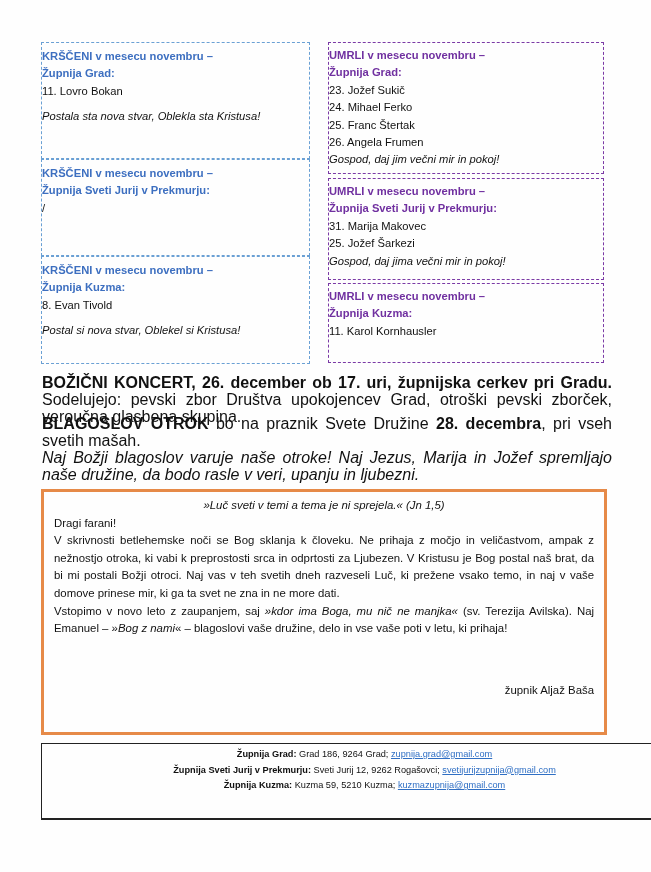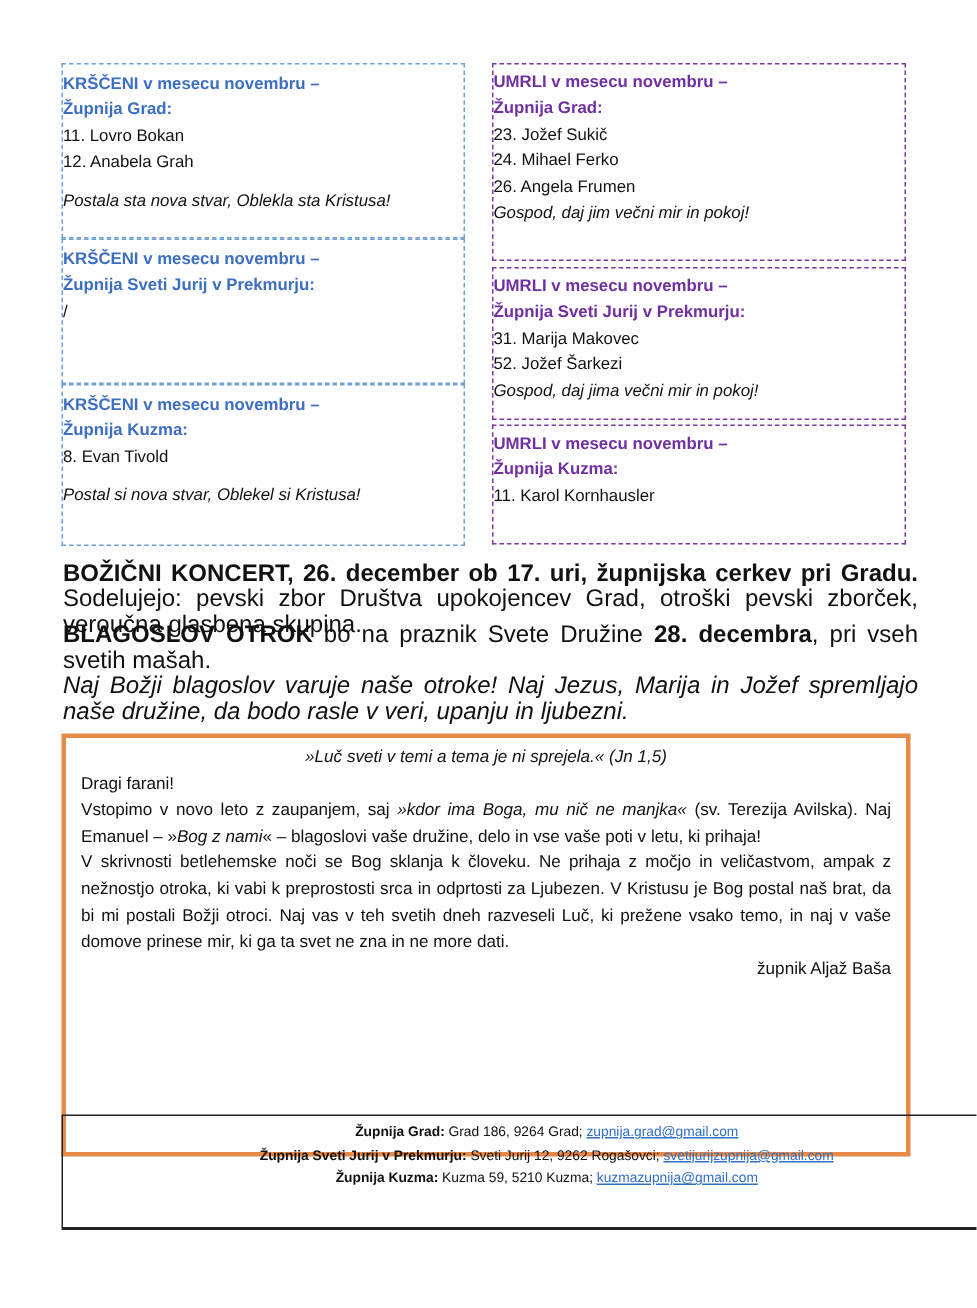--- a/index.html
+++ b/index.html
@@ -20,36 +20,35 @@
   #um2 { left: 328px; top: 178px; width: 276px; height: 102px; padding-top: 4px; }
   #um3 { left: 328px; top: 283px; width: 276px; height: 80px; padding-top: 4px; }
 
   .gap { height: 8px; }
 
   .ann { position: absolute; left: 42px; width: 570px; font-size: 16px; line-height: 17px; text-align: justify; }
   #concert { top: 374px; }
   #blag { top: 415px; }
   b { font-weight: bold; }
 
-  #letter { position: absolute; left: 41px; top: 489px; width: 566px; height: 282px; border: 3px solid #e68a48; padding: 5px 10px 0 10px; font-size: 11.4px; line-height: 17.6px; }
+  #letter { position: absolute; left: 41px; top: 489px; width: 566px; height: 246px; border: 3px solid #e68a48; padding: 5px 10px 0 10px; font-size: 11.4px; line-height: 17.6px; }
   #letter .quote { text-align: center; font-style: italic; }
   #letter .para { text-align: justify; }
-  #letter .sign { text-align: right; }
+  #letter .sign { text-align: right; margin-top: 44px; }
 
   #footer { position: absolute; left: 41px; top: 743px; width: 649px; height: 77px; border: 1.5px solid #222; border-right-width: 3px; border-bottom-width: 2.5px; text-align: center; font-size: 9.2px; line-height: 15.6px; padding-top: 3px; }
   #footer a { color: #2f6fc4; text-decoration: underline; }
 </style>
 </head>
 <body>
 
 <div id="bk1" class="box blue-box">
   <div class="blue-title">KRŠČENI v mesecu novembru –</div>
   <div class="blue-title">Župnija Grad:</div>
   <div>11. Lovro Bokan</div>
-  <div>12. Anabela Grah</div>
   <div class="gap"></div>
   <div class="it">Postala sta nova stvar, Oblekla sta Kristusa!</div>
 </div>
 
 <div id="bk2" class="box blue-box">
   <div class="blue-title">KRŠČENI v mesecu novembru  –</div>
   <div class="blue-title">Župnija Sveti Jurij v Prekmurju:</div>
   <div>/</div>
 </div>
 
@@ -59,29 +58,30 @@
   <div>8. Evan Tivold</div>
   <div class="gap"></div>
   <div class="it">Postal si nova stvar, Oblekel si Kristusa!</div>
 </div>
 
 <div id="um1" class="box purple-box">
   <div class="purple-title">UMRLI v mesecu novembru –</div>
   <div class="purple-title">Župnija Grad:</div>
   <div>23. Jožef Sukič</div>
   <div>24. Mihael Ferko</div>
+  <div>25. Franc Štertak</div>
   <div>26. Angela Frumen</div>
   <div class="it">Gospod, daj jim večni mir in pokoj!</div>
 </div>
 
 <div id="um2" class="box purple-box">
   <div class="purple-title">UMRLI v mesecu novembru –</div>
   <div class="purple-title">Župnija Sveti Jurij v Prekmurju:</div>
   <div>31. Marija Makovec</div>
-  <div>52. Jožef Šarkezi</div>
+  <div>25. Jožef Šarkezi</div>
   <div class="it">Gospod, daj jima večni mir in pokoj!</div>
 </div>
 
 <div id="um3" class="box purple-box">
   <div class="purple-title">UMRLI v mesecu novembru –</div>
   <div class="purple-title">Župnija Kuzma:</div>
   <div>11.  Karol Kornhausler</div>
 </div>
 
 <div id="concert" class="ann">
@@ -91,22 +91,22 @@
 <div id="blag" class="ann">
   <div>
     <b>BLAGOSLOV OTROK</b><span> bo na praznik Svete Družine </span><b>28. decembra</b><span>, pri vseh svetih mašah.</span>
   </div>
   <div class="it">Naj Božji blagoslov varuje naše otroke! Naj Jezus, Marija in Jožef spremljajo naše družine, da bodo rasle v veri, upanju in ljubezni.</div>
 </div>
 
 <div id="letter">
   <div class="quote">»Luč sveti v temi a tema je ni sprejela.« (Jn 1,5)</div>
   <div>Dragi farani!</div>
+  <div class="para">V skrivnosti betlehemske noči se Bog sklanja k človeku. Ne prihaja z močjo in veličastvom, ampak z nežnostjo otroka, ki vabi k preprostosti srca in odprtosti za Ljubezen. V Kristusu je Bog postal naš brat, da bi mi postali Božji otroci. Naj vas v teh svetih dneh razveseli Luč, ki prežene vsako temo, in naj v vaše domove prinese mir, ki ga ta svet ne zna in ne more dati.</div>
   <div class="para"><span>Vstopimo v novo leto z zaupanjem, saj </span><i>»kdor ima Boga, mu nič ne manjka«</i><span> (sv. Terezija Avilska). Naj Emanuel – »</span><i>Bog z nami</i><span>« – blagoslovi vaše družine, delo in vse vaše poti v letu, ki prihaja!</span></div>
-  <div class="para">V skrivnosti betlehemske noči se Bog sklanja k človeku. Ne prihaja z močjo in veličastvom, ampak z nežnostjo otroka, ki vabi k preprostosti srca in odprtosti za Ljubezen. V Kristusu je Bog postal naš brat, da bi mi postali Božji otroci. Naj vas v teh svetih dneh razveseli Luč, ki prežene vsako temo, in naj v vaše domove prinese mir, ki ga ta svet ne zna in ne more dati.</div>
   <div class="sign">župnik Aljaž Baša</div>
 </div>
 
 <div id="footer">
   <div><b>Župnija Grad:</b><span> Grad 186, 9264 Grad; </span><a>zupnija.grad@gmail.com</a></div>
   <div><b>Župnija Sveti Jurij v Prekmurju:</b><span> Sveti Jurij 12, 9262 Rogašovci; </span><a>svetijurijzupnija@gmail.com</a></div>
   <div><b>Župnija Kuzma:</b><span> Kuzma 59, 5210 Kuzma; </span><a>kuzmazupnija@gmail.com</a></div>
 </div>
 
 </body></html>

